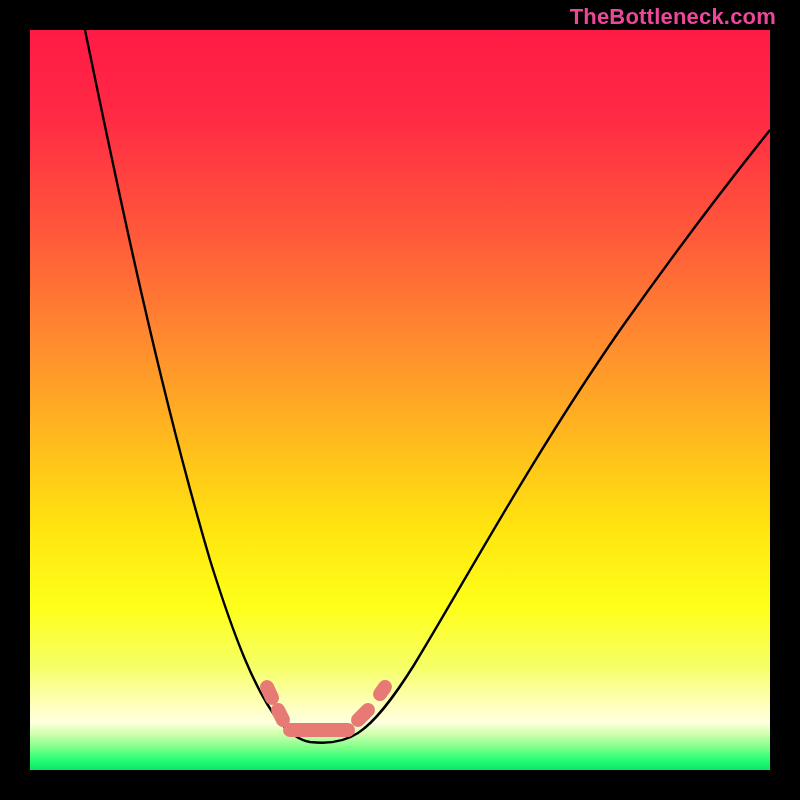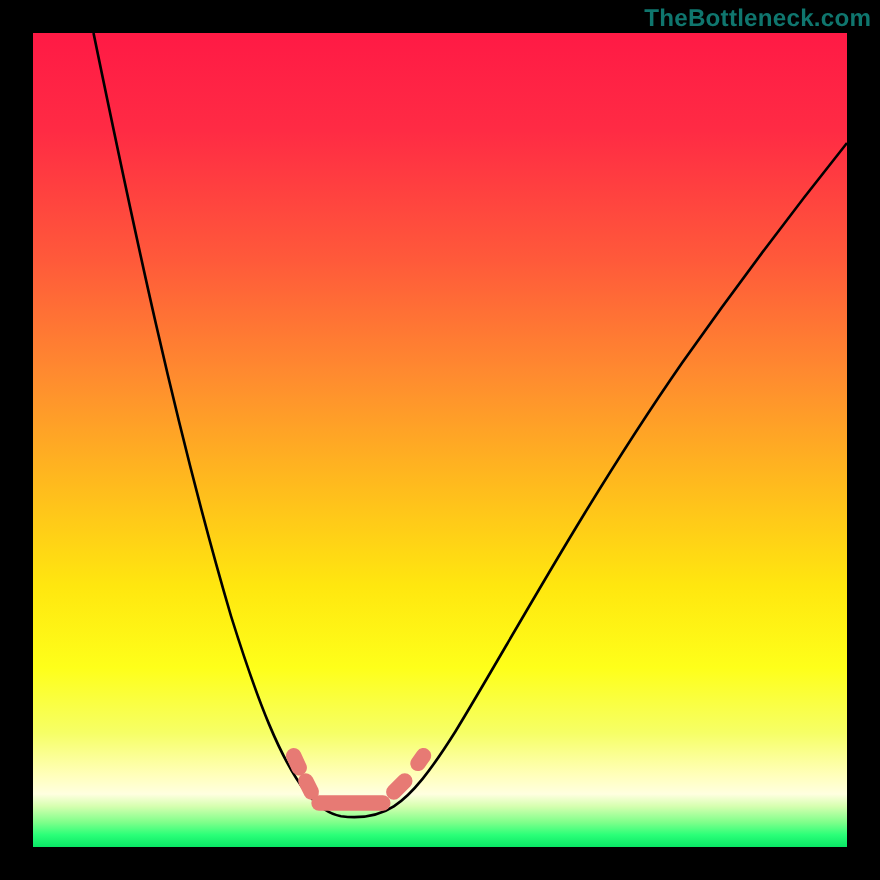--- a/index.html
+++ b/index.html
@@ -25,24 +25,24 @@
     height: 740px;
     overflow: hidden;
   }
   .gradient-bg {
     position: absolute;
     left: 0; top: 0; width: 100%; height: 100%;
   }
   .watermark {
     position: absolute;
     top: 4px;
-    right: 8px;
+    right: 24px;
     font-size: 22px;
     font-weight: 600;
-    color: #0f766e;
+    color: #ec4899;
     letter-spacing: 0.2px;
     font-family: Arial, sans-serif;
   }
   svg.curve {
     position: absolute;
     left: 0; top: 0;
     width: 740px; height: 740px;
   }
 </style>
 </head>

